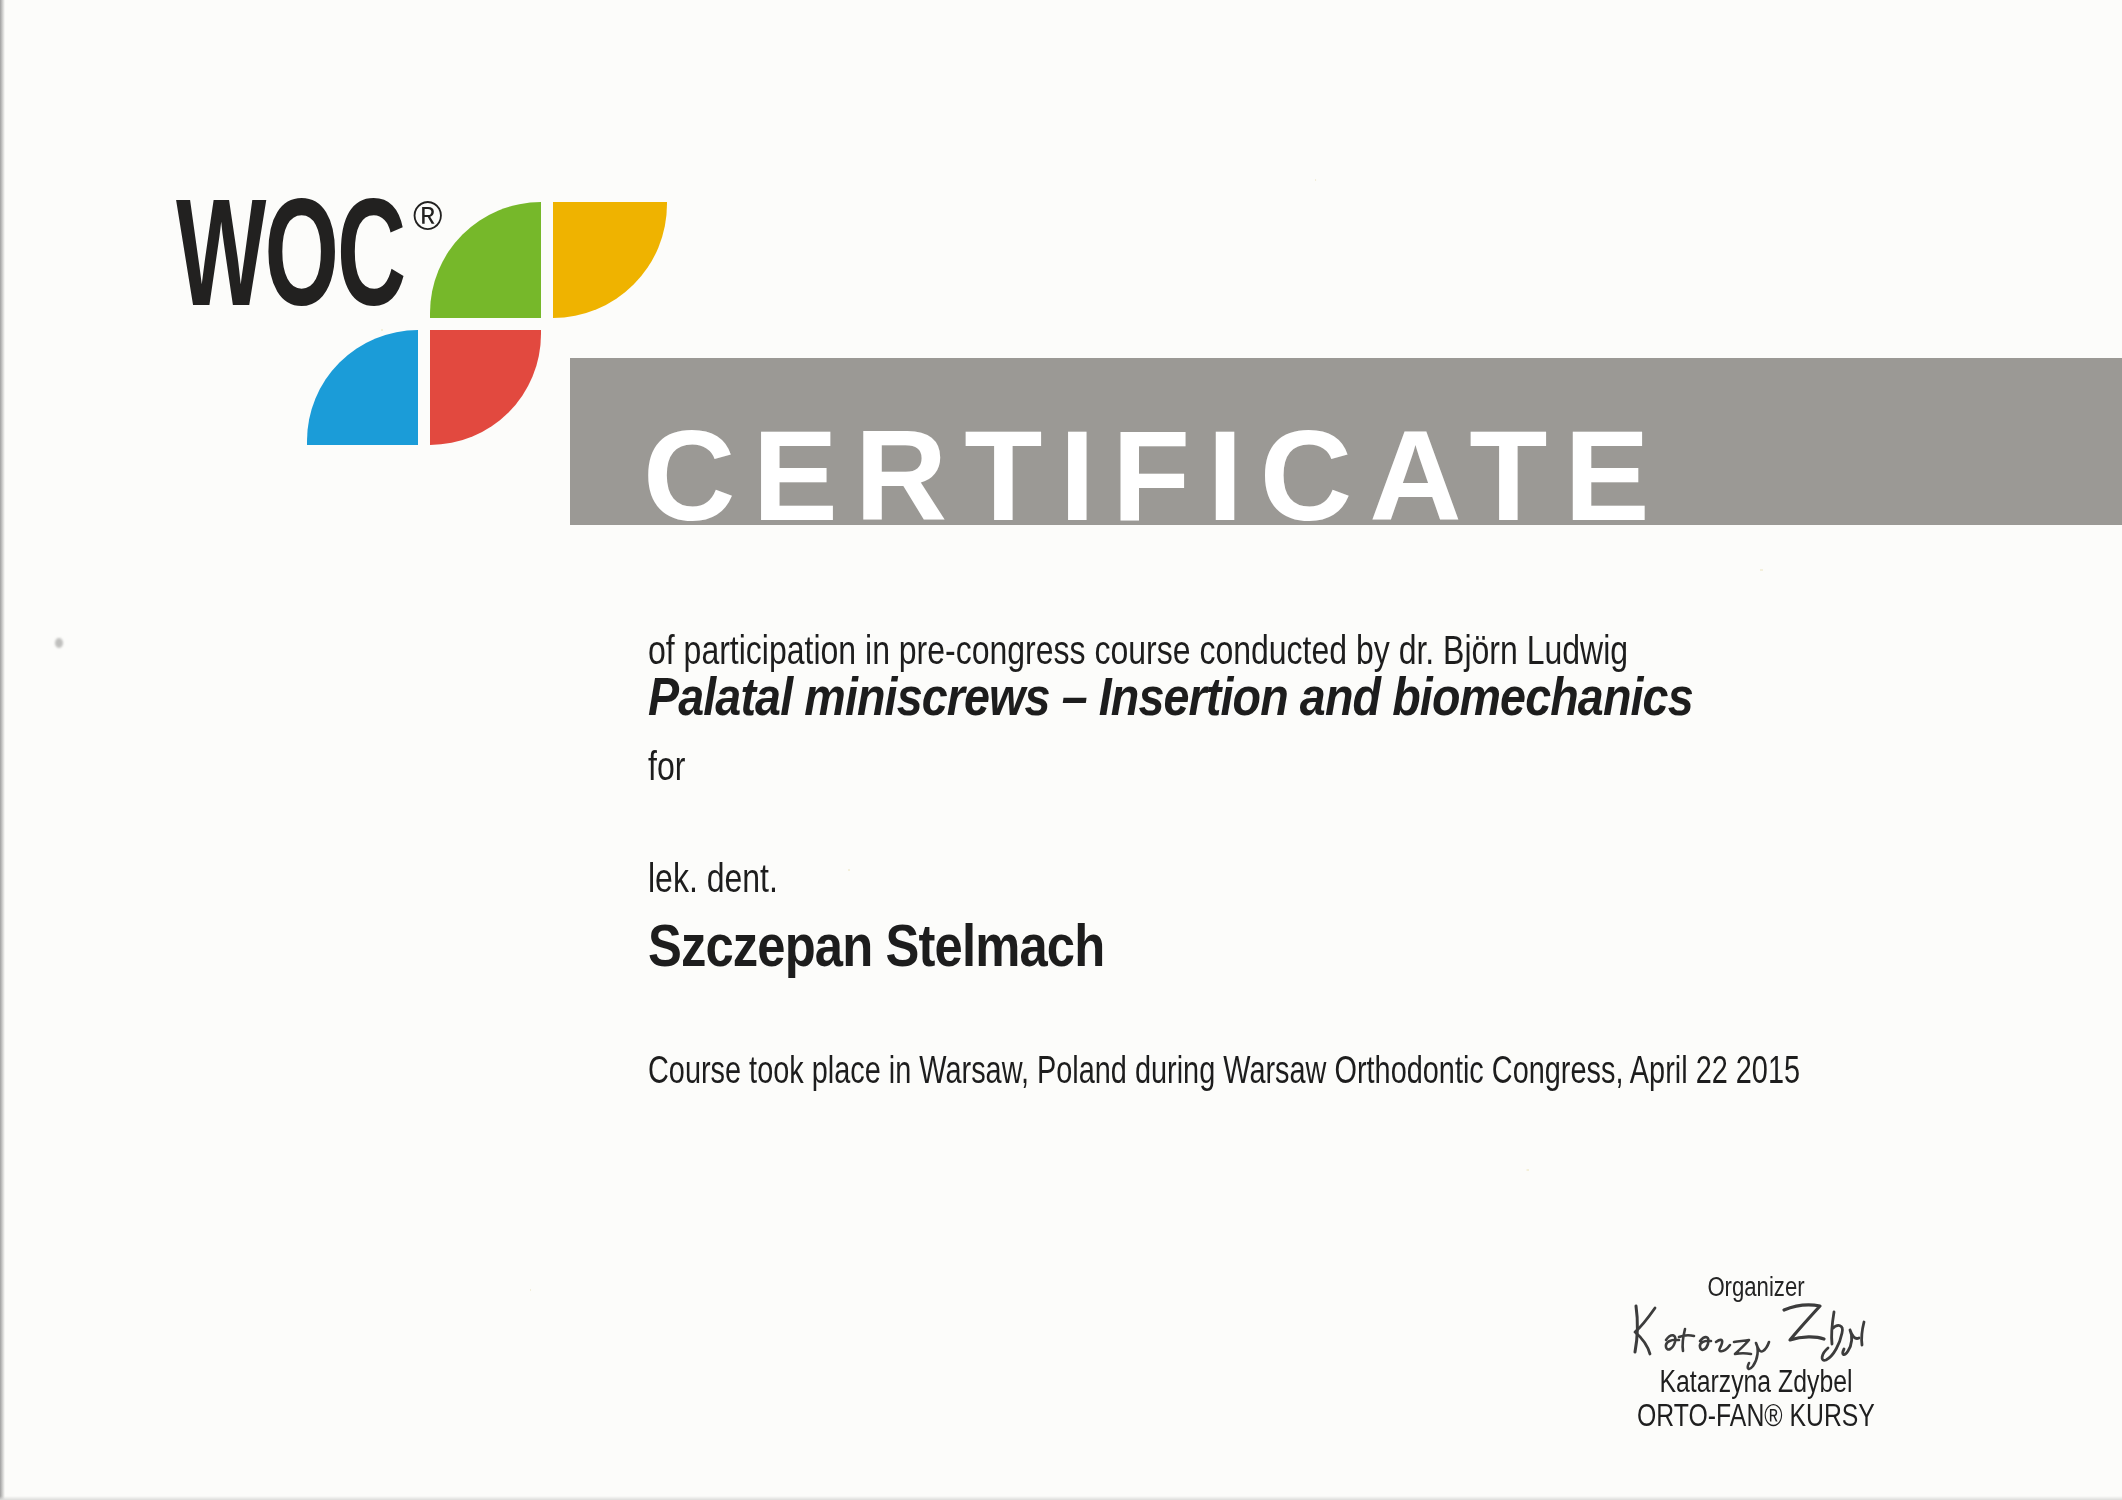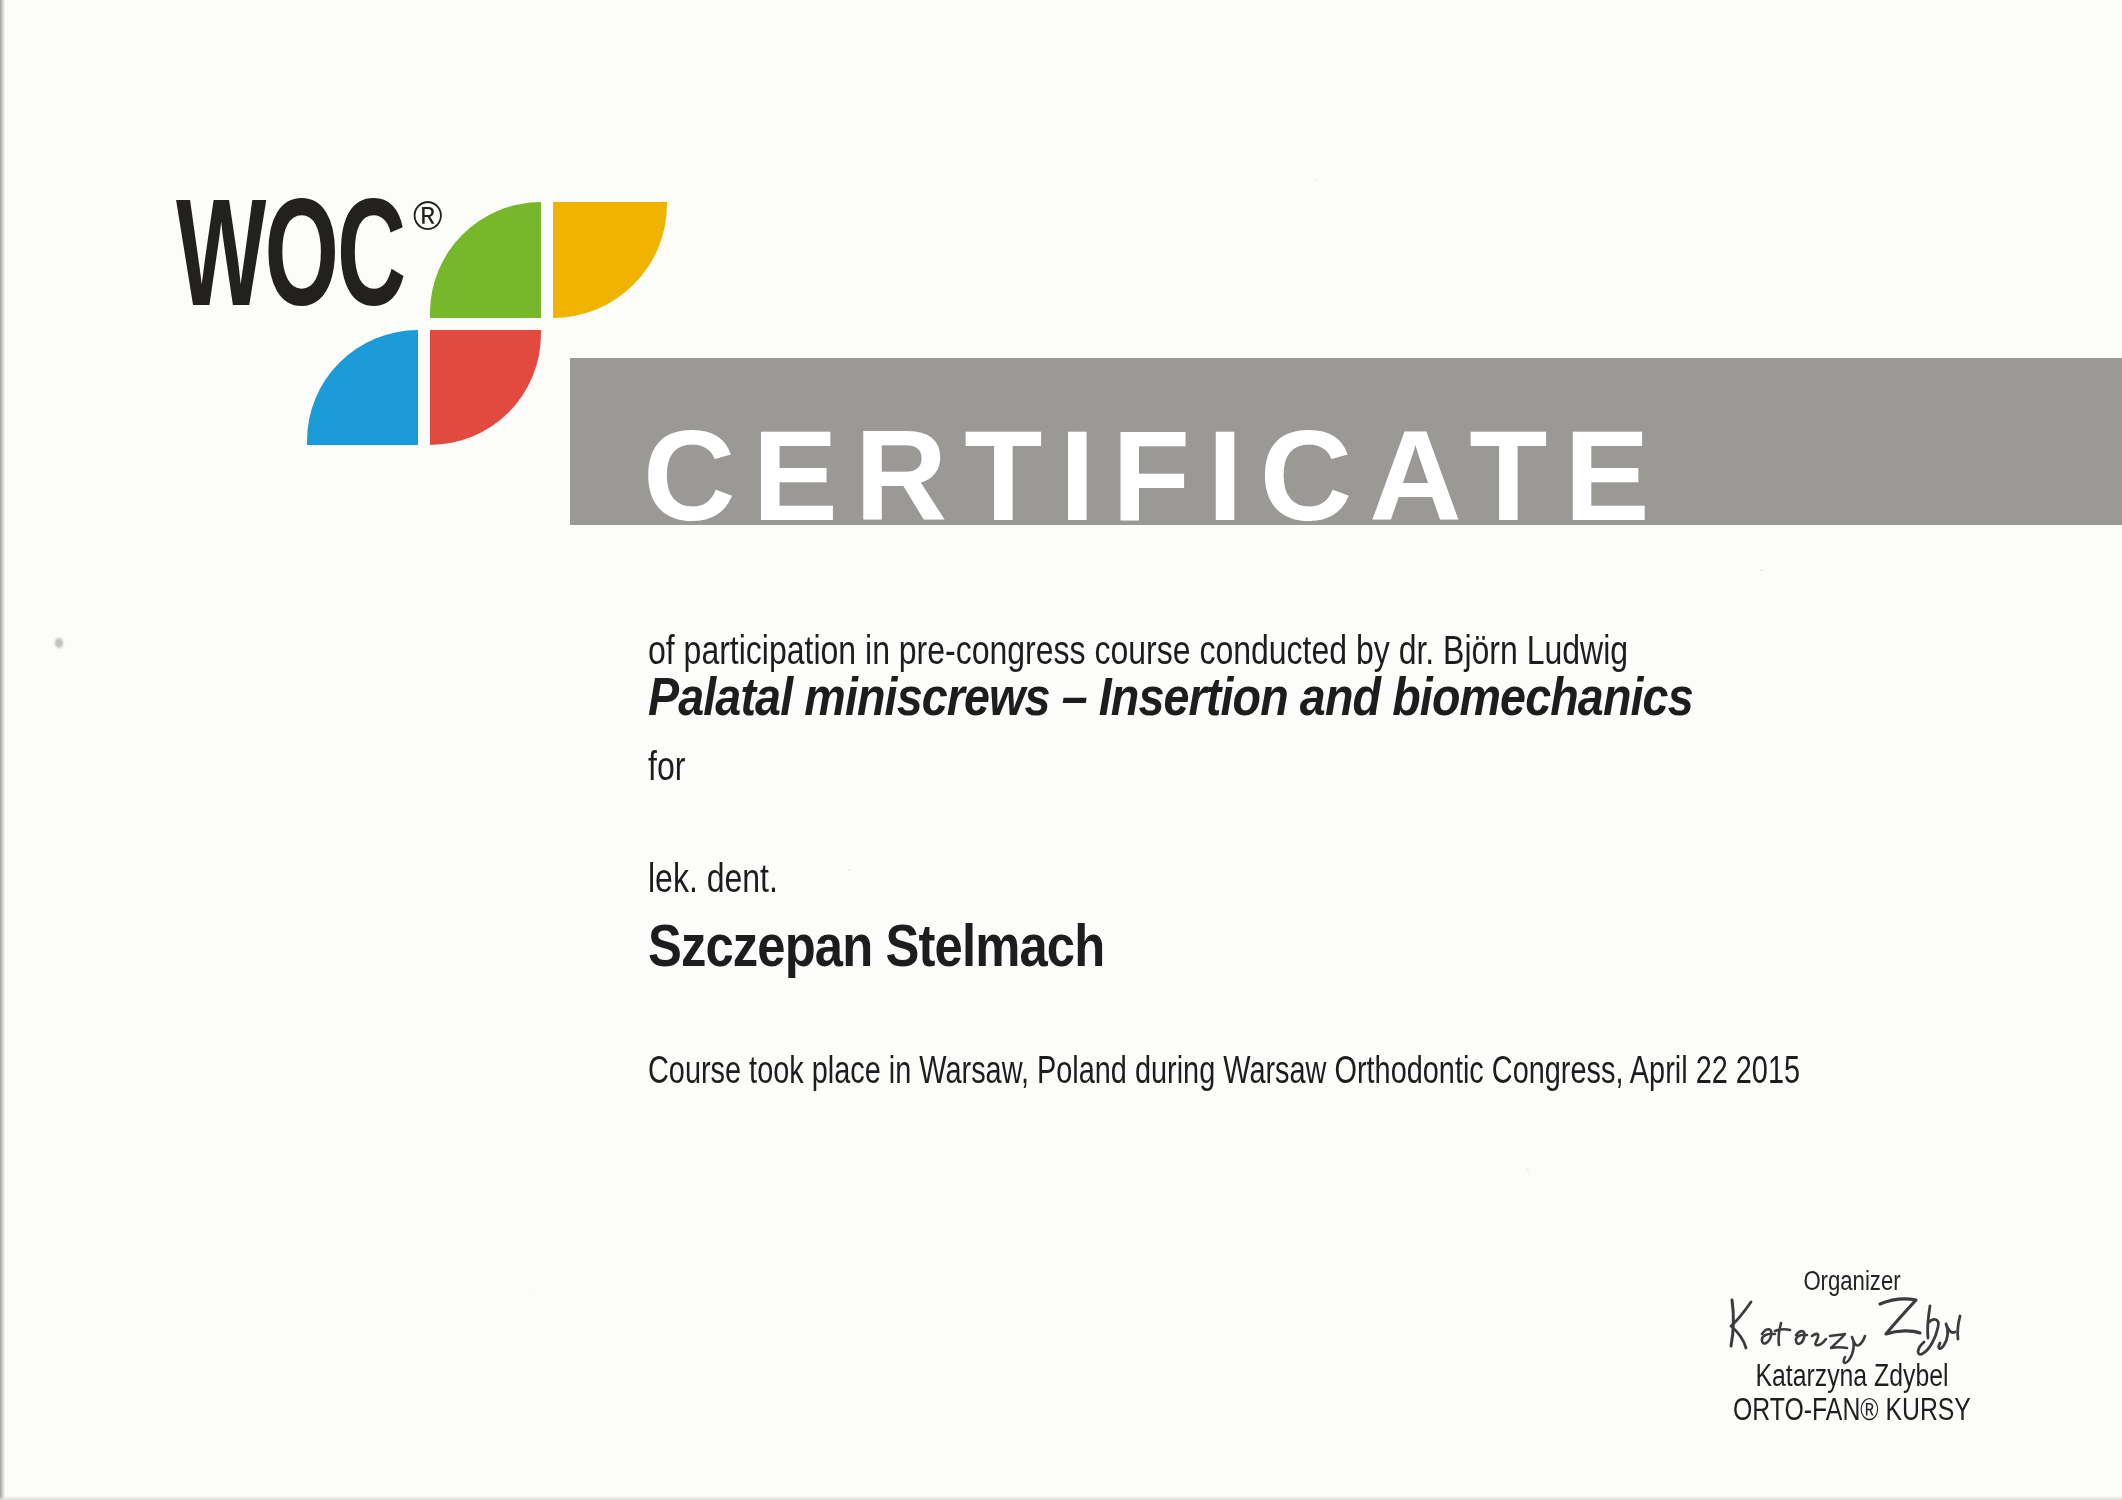--- a/index.html
+++ b/index.html
@@ -49,21 +49,21 @@
     transform:scaleX(.88);letter-spacing:-1px;}
   .for-label  {top:744px;font-size:40px;transform:scaleX(.80);}
   .credential {top:856px;font-size:40px;transform:scaleX(.80);}
   .recipient  {top:914px;font-size:59px;font-weight:bold;transform:scaleX(.86);letter-spacing:-1px;}
   .event-line {top:1050px;font-size:38px;transform:scaleX(.76);}
 
   
   .sig-col{position:absolute;top:1262px;width:420px;height:200px;}
   .sig-col-1{left:596px;}
   .sig-col-2{left:1095px;}
-  .sig-col-3{left:1642px;}
+  .sig-col-3{left:1546px;margin-top:6px;}
   .sig-role{position:absolute;top:4px;width:100%;text-align:center;font-size:27px;
     transform:scaleX(.82);white-space:nowrap;color:#242424;}
   .sig-name{position:absolute;top:96px;width:100%;text-align:center;font-size:31px;
     transform:scaleX(.80);white-space:nowrap;color:#1f1f1f;}
   .sig-org {position:absolute;top:130px;width:100%;text-align:center;font-size:31px;
     transform:scaleX(.80);white-space:nowrap;color:#1f1f1f;}
   .sig-svg{position:absolute;overflow:visible;}
   .sig-svg path{fill:none;stroke:#3c3c3c;stroke-linecap:round;stroke-linejoin:round;}
   .sig1{left:54px;top:26px;width:300px;height:80px;}
   .sig2{left:112px;top:14px;width:290px;height:150px;}

